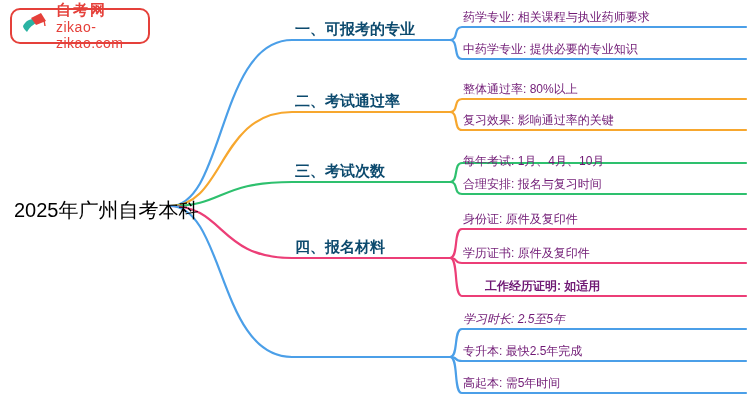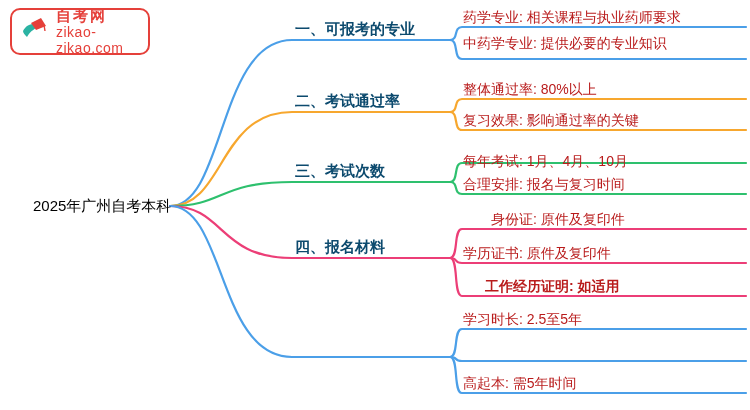--- a/index.html
+++ b/index.html
@@ -3,25 +3,25 @@
 <meta charset="utf-8">
 <style>
   html,body{margin:0;padding:0;background:#fff;}
   .canvas{
     position:relative;width:750px;height:410px;background:#ffffff;
     font-family:"Liberation Sans","DejaVu Sans",sans-serif;overflow:hidden;
   }
   svg.lines{position:absolute;left:0;top:0;width:750px;height:410px;}
   svg.lines path{fill:none;stroke-width:2.2;stroke-linecap:round;}
   .node{position:absolute;white-space:nowrap;color:#1c1c1c;}
-  .root{font-size:15px;font-weight:500;color:#000;margin-left:19px;}
+  .root{font-size:20px;font-weight:500;color:#000;}
   .branch{font-size:15px;font-weight:700;color:#0c4a6e;}
-  .leaf{font-size:14px;color:#b91c1c;}
+  .leaf{font-size:12px;color:#701a75;}
   .logo{
-    position:absolute;left:10px;top:8px;width:140px;height:47px;
+    position:absolute;left:10px;top:8px;width:140px;height:36px;
     border:2px solid #e5403a;border-radius:10px;box-sizing:border-box;
     display:flex;align-items:center;gap:6px;padding:3px 8px;background:#fff;
   }
   .logo-text{display:flex;flex-direction:column;line-height:1.15;}
   .logo-name{color:#e5403a;font-size:15px;font-weight:700;letter-spacing:2px;}
   .logo-domain{color:#e5403a;font-size:14px;letter-spacing:.5px;}
 </style>
 </head>
 <body>
 
@@ -72,28 +72,29 @@
   </div>
 
   <div class="node root" style="left:14px;top:197px;">2025年广州自考本科</div>
 
   <div class="node branch" style="left:295px;top:20px;">一、可报考的专业</div>
   <div class="node branch" style="left:295px;top:92px;">二、考试通过率</div>
   <div class="node branch" style="left:295px;top:162px;">三、考试次数</div>
   <div class="node branch" style="left:295px;top:238px;">四、报名材料</div>
 
   <div class="node leaf" style="left:463px;top:9px;">药学专业: 相关课程与执业药师要求</div>
-  <div class="node leaf" style="left:463px;top:35px;">中药学专业: 提供必要的专业知识</div>
+  <div class="node leaf" style="left:463px;top:41px;">中药学专业: 提供必要的专业知识</div>
 
   <div class="node leaf" style="left:463px;top:81px;">整体通过率: 80%以上</div>
   <div class="node leaf" style="left:463px;top:112px;">复习效果: 影响通过率的关键</div>
 
   <div class="node leaf" style="left:463px;top:153px;">每年考试: 1月、4月、10月</div>
   <div class="node leaf" style="left:463px;top:176px;text-align:right;">合理安排: 报名与复习时间</div>
 
-  <div class="node leaf" style="left:491px;top:211px;">身份证: 原件及复印件</div>
+  <div class="node leaf" style="left:463px;top:211px;">身份证: 原件及复印件</div>
   <div class="node leaf" style="left:463px;top:245px;">学历证书: 原件及复印件</div>
   <div class="node leaf" style="left:485px;top:278px;font-weight:bold;">工作经历证明: 如适用</div>
 
-  <div class="node leaf" style="left:463px;top:311px;">学习时长: 2.5至5年</div>
+  <div class="node leaf" style="left:463px;top:311px;font-style:italic;">学习时长: 2.5至5年</div>
+  <div class="node leaf" style="left:463px;top:343px;">专升本: 最快2.5年完成</div>
   <div class="node leaf" style="left:463px;top:375px;">高起本: 需5年时间</div>
 
 </div>
 
 </body></html>

